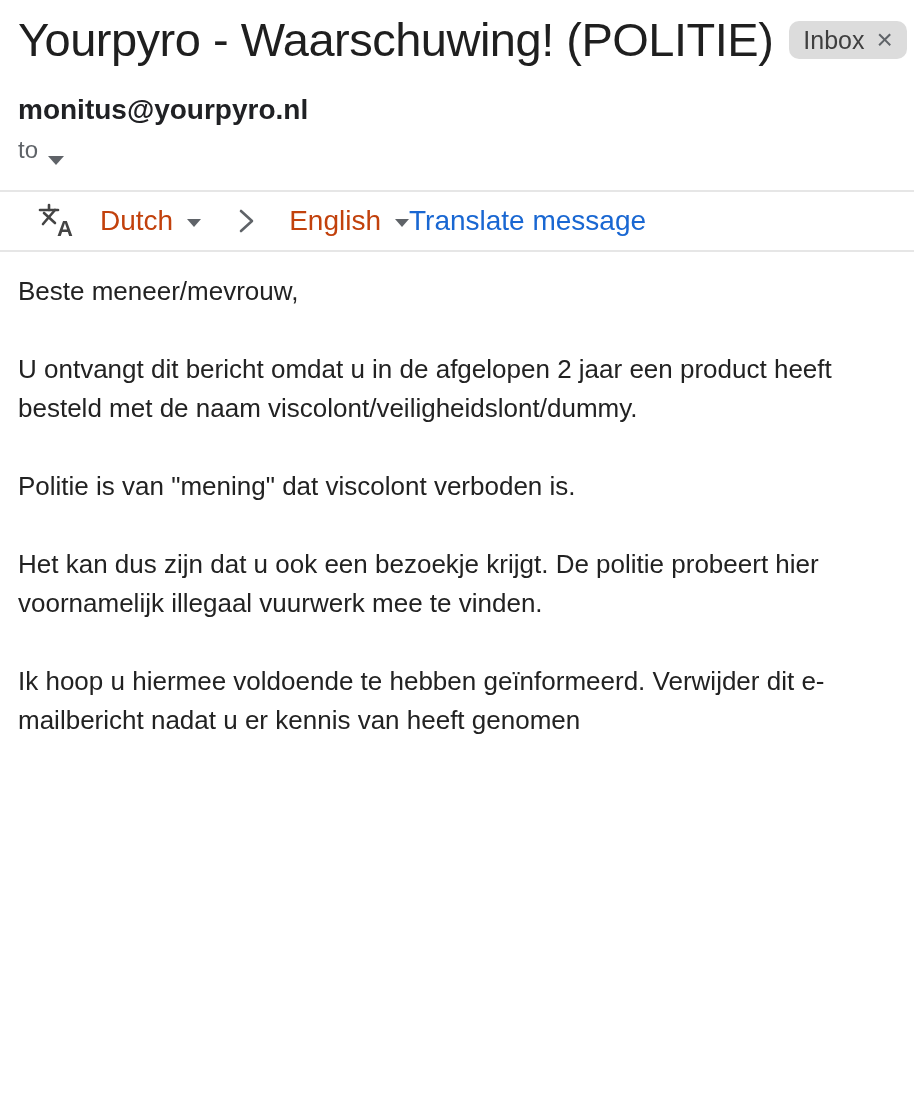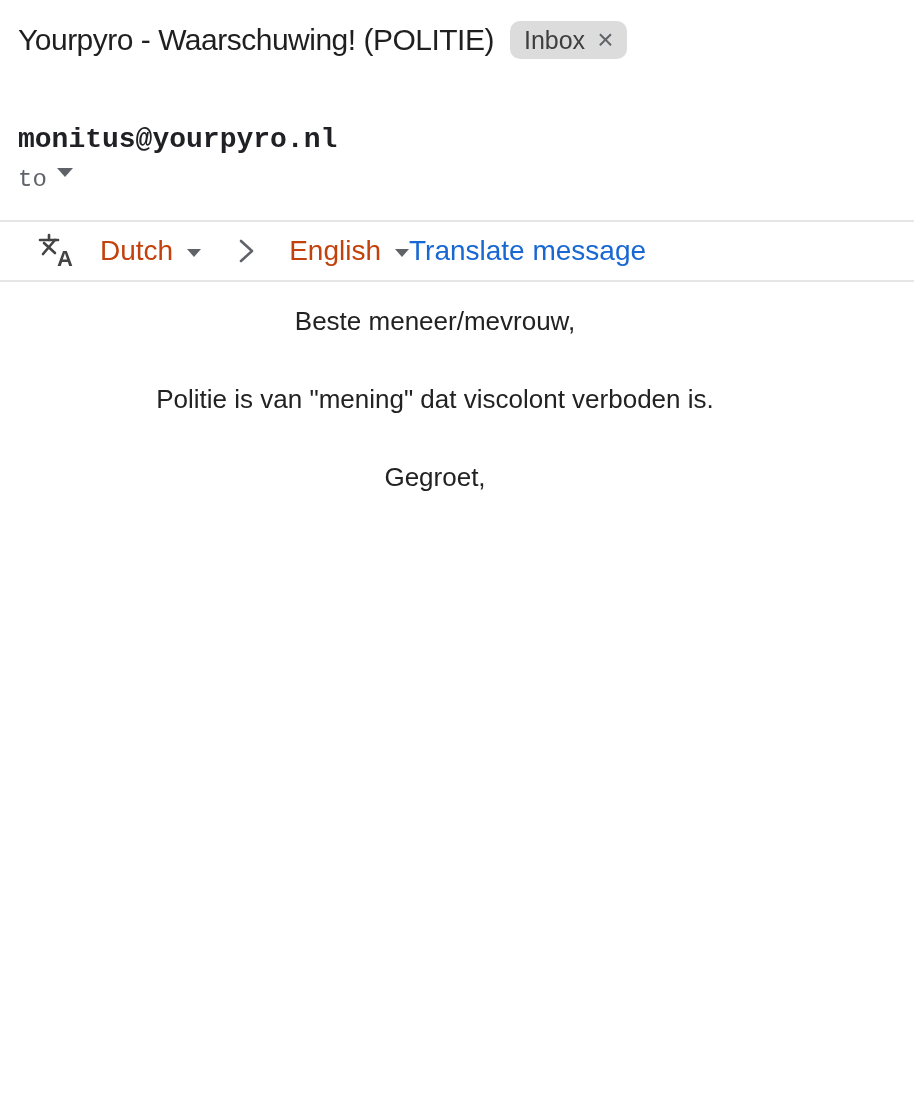--- a/index.html
+++ b/index.html
@@ -9,21 +9,21 @@
     background: #ffffff;
     font-family: "Liberation Sans", "DejaVu Sans", sans-serif;
     overflow: hidden;
   }
   .container { padding: 12px 18px 0 18px; }
 
   
   .subject-row { display: flex; align-items: center; gap: 16px; }
   .subject {
     margin: 0;
-    font-size: 30px;
+    font-size: 47px;
     font-weight: 400;
     line-height: 56px;
     color: #1f1f1f;
     letter-spacing: -0.5px;
     white-space: nowrap;
   }
   .inbox-chip {
     display: inline-flex;
     align-items: center;
     gap: 12px;
@@ -31,28 +31,28 @@
     border-radius: 10px;
     padding: 16px 14px;
     height: 38px;
     box-sizing: border-box;
     cursor: default;
   }
   .chip-label { font-size: 25px; color: #3f3f3f; line-height: 1; }
   .chip-close { font-size: 28px; color: #5f6368; line-height: 1; cursor: pointer; }
 
   
-  .sender-block { margin-top: 55px; font-family: Liberation Mono, monospace; }
+  .sender-block { margin-top: 25px; }
   .sender-email {
     font-size: 28px;
     font-weight: 700;
     color: #202124;
     line-height: 34px;
   }
-  .to-row { margin-top: 8px; display: flex; align-items: flex-start; gap: 10px; cursor: pointer; width: fit-content; }
+  .to-row { margin-top: 8px; display: flex; align-items: flex-end; gap: 10px; cursor: pointer; width: fit-content; }
   .to-label { font-size: 24px; color: #5f6368; line-height: 30px; }
   .caret-down {
     width: 0; height: 0;
     border-left: 8px solid transparent;
     border-right: 8px solid transparent;
     border-top: 9px solid #5f6368;
     margin-top: 3px;
   }
 
   
@@ -95,21 +95,20 @@
     cursor: pointer;
   }
 
   
   .email-body { width: 834px; margin-top: 20px; }
   .email-body p {
     margin: 0 0 39px 0;
     font-size: 26px;
     line-height: 39px;
     color: #222222;
-    text-align: center;
   }
 </style>
 </head>
 <body>
 
 <div class="container">
 
   <div class="subject-row">
     <h1 class="subject">Yourpyro - Waarschuwing! (POLITIE)</h1>
     <div class="inbox-chip">
@@ -153,17 +152,19 @@
     <div class="lang-select">
       <span>English</span>
       <span class="lang-caret"></span>
     </div>
 
     <a class="translate-link">Translate message</a>
   </div>
 
   <div class="email-body">
     <p>Beste meneer/mevrouw,</p>
+    <p>U ontvangt dit bericht omdat u in de afgelopen 2 jaar een product heeft besteld met de naam viscolont/veiligheidslont/dummy.</p>
     <p>Politie is van "mening" dat viscolont verboden is.</p>
-    <p>Gegroet,</p>
+    <p>Het kan dus zijn dat u ook een bezoekje krijgt. De politie probeert hier voornamelijk illegaal vuurwerk mee te vinden.</p>
+    <p>Ik hoop u hiermee voldoende te hebben geïnformeerd. Verwijder dit e-mailbericht nadat u er kennis van heeft genomen</p>
   </div>
 
 </div>
 
 </body></html>

